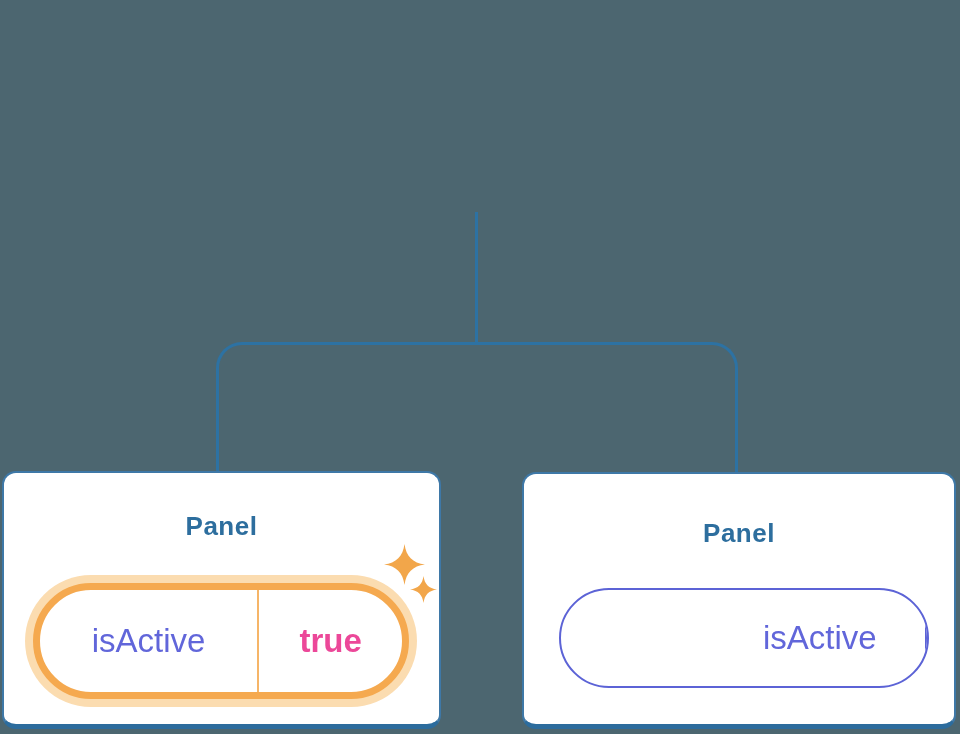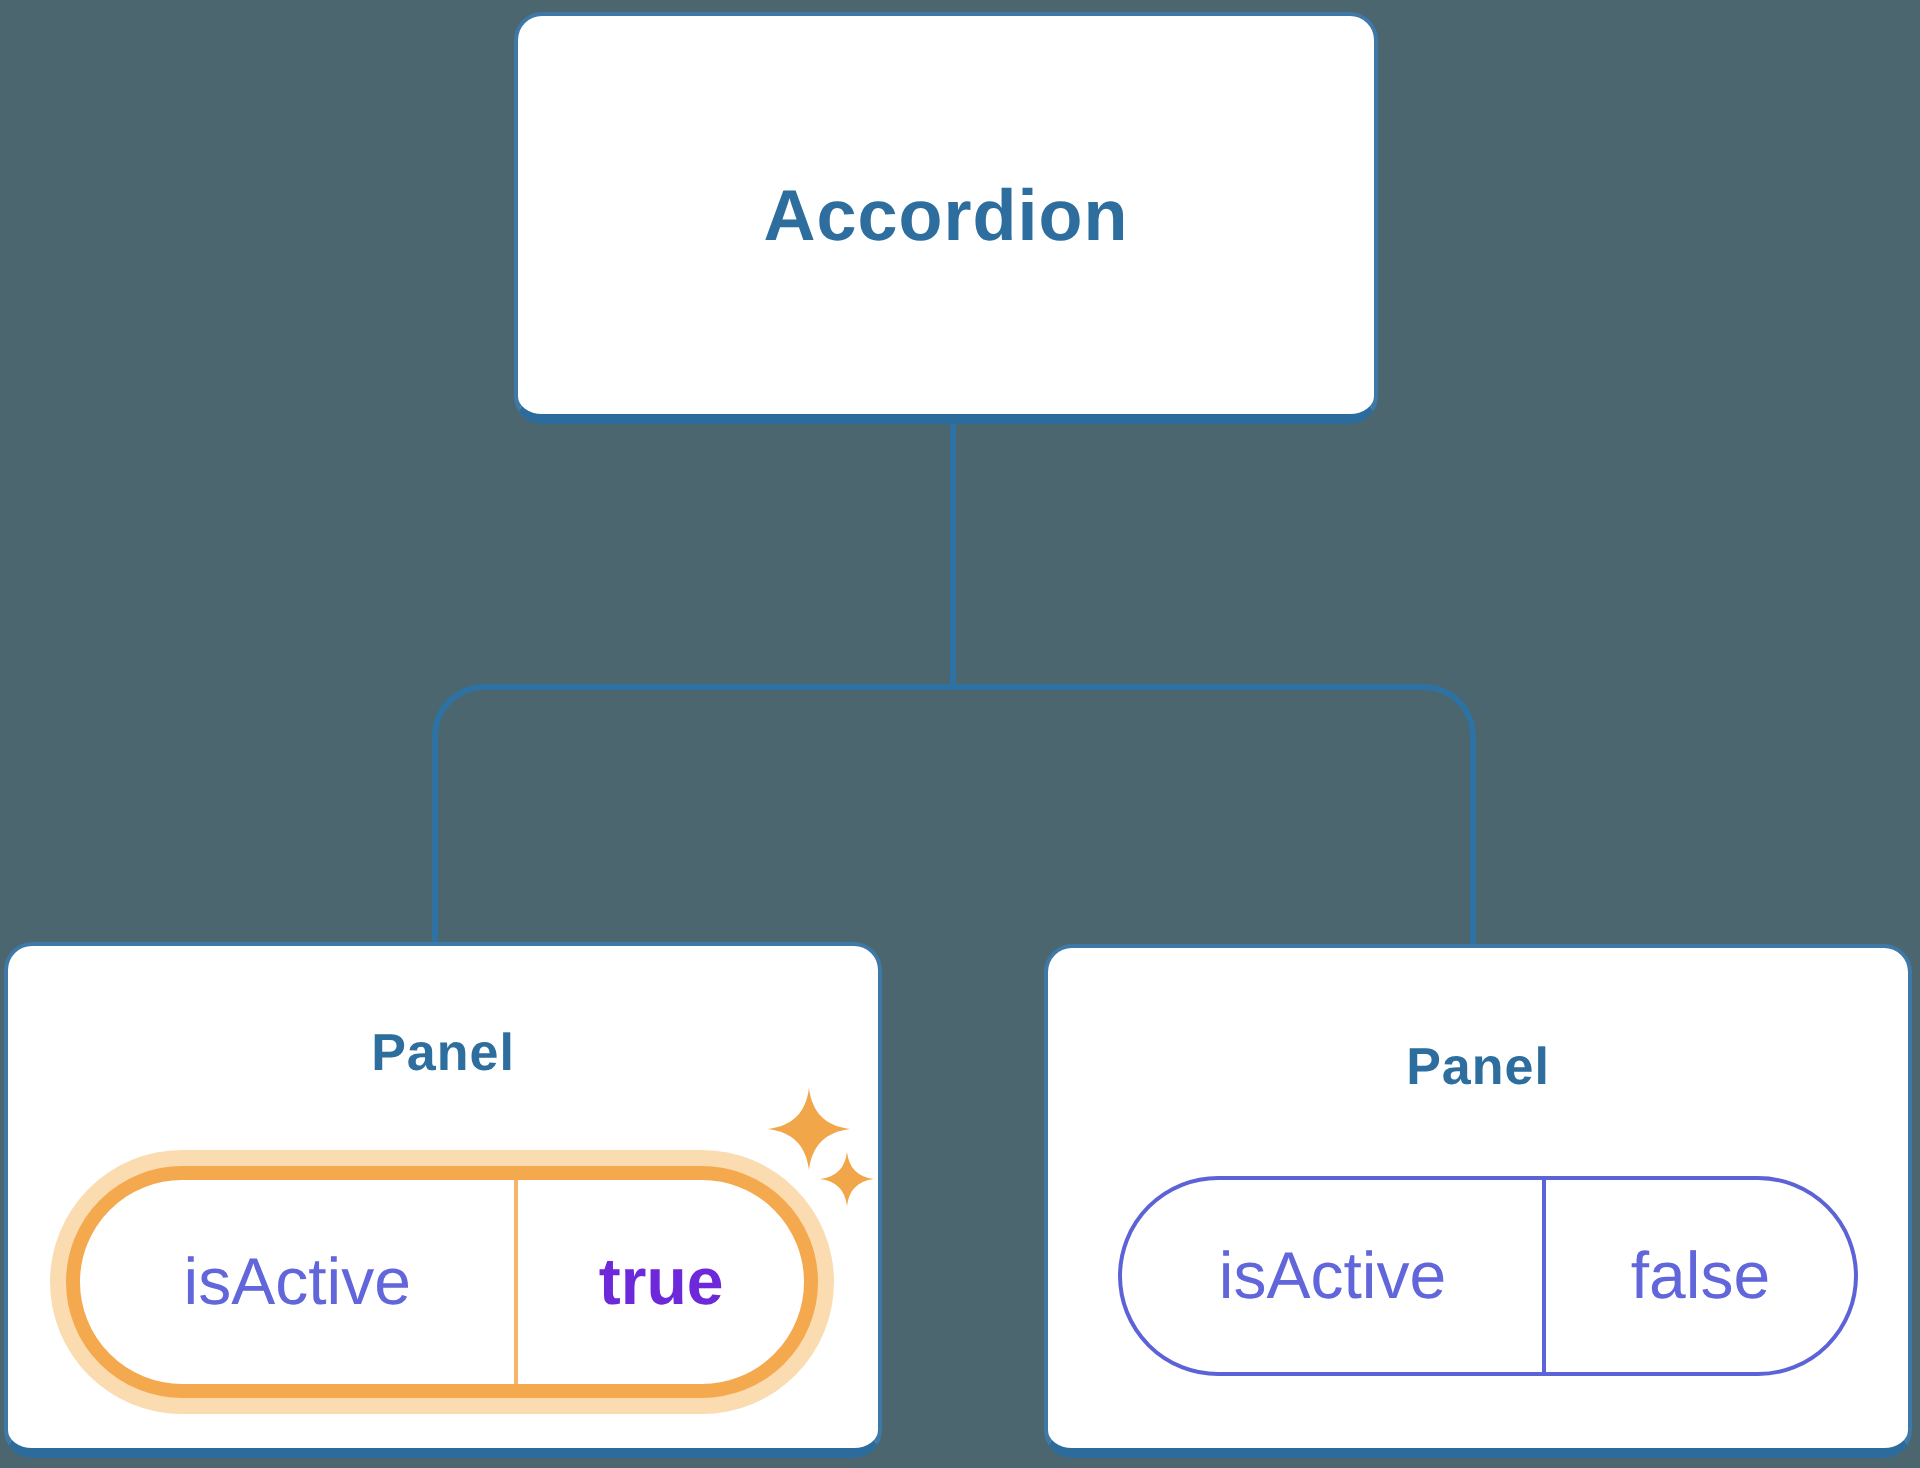--- a/index.html
+++ b/index.html
@@ -76,44 +76,41 @@
   .pill-divider { width: 2px; }
 
   .pill-active {
     left: 29px; top: 110px;
     width: 376px; height: 116px;
     border: 7px solid #F5A94F;
     box-shadow: 0 0 0 8px #FBDCB0;
   }
   .pill-active .pill-divider { background: #F6B568; }
   .pill-active .cell-prop  { flex: 0 0 60%; }
-  .pill-active .cell-value { flex: 1 1 auto; font-weight: 700; color: #6d28d9; }
+  .pill-active .cell-value { flex: 1 1 auto; font-weight: 700; color: #ec4899; }
 
   .pill-inactive {
     left: 35px; top: 114px;
     width: 370px; height: 100px;
     border: 2.5px solid #5C63D6;
   }
   .pill-inactive .pill-divider { background: #5C63D6; }
   .pill-inactive .cell-prop  { flex: 0 0 57.5%; }
   .pill-inactive .cell-value { flex: 1 1 auto; }
 
   
   .sparkle { position: absolute; }
   .sparkle-large { left: 384px; top: 544px; width: 41px; height: 41px; }
   .sparkle-small { left: 410px; top: 576px; width: 27px; height: 27px; }
 </style>
 </head>
 <body>
 
 <div class="stage">
 
-  <div class="card card-root">
-    <div class="node-title">Accordion</div>
-  </div>
 
   <div class="connector-stem"></div>
   <div class="connector-branch"></div>
 
   <div class="card card-panel-left">
     <div class="node-title panel-title">Panel</div>
     <div class="pill pill-active">
       <div class="pill-cell cell-prop">isActive</div>
       <div class="pill-divider"></div>
       <div class="pill-cell cell-value">true</div>
@@ -125,17 +122,16 @@
   </svg>
   <svg class="sparkle sparkle-small" viewBox="0 0 40 40" aria-hidden="true">
     <path fill="#F2A64A" d="M20 0 C21.5 12 28 18.5 40 20 C28 21.5 21.5 28 20 40 C18.5 28 12 21.5 0 20 C12 18.5 18.5 12 20 0 Z"></path>
   </svg>
 
   <div class="card card-panel-right">
     <div class="node-title panel-title">Panel</div>
     <div class="pill pill-inactive">
       <div class="pill-cell cell-prop">isActive</div>
       <div class="pill-divider"></div>
-      <div class="pill-cell cell-value">false</div>
     </div>
   </div>
 
 </div>
 
 </body></html>

